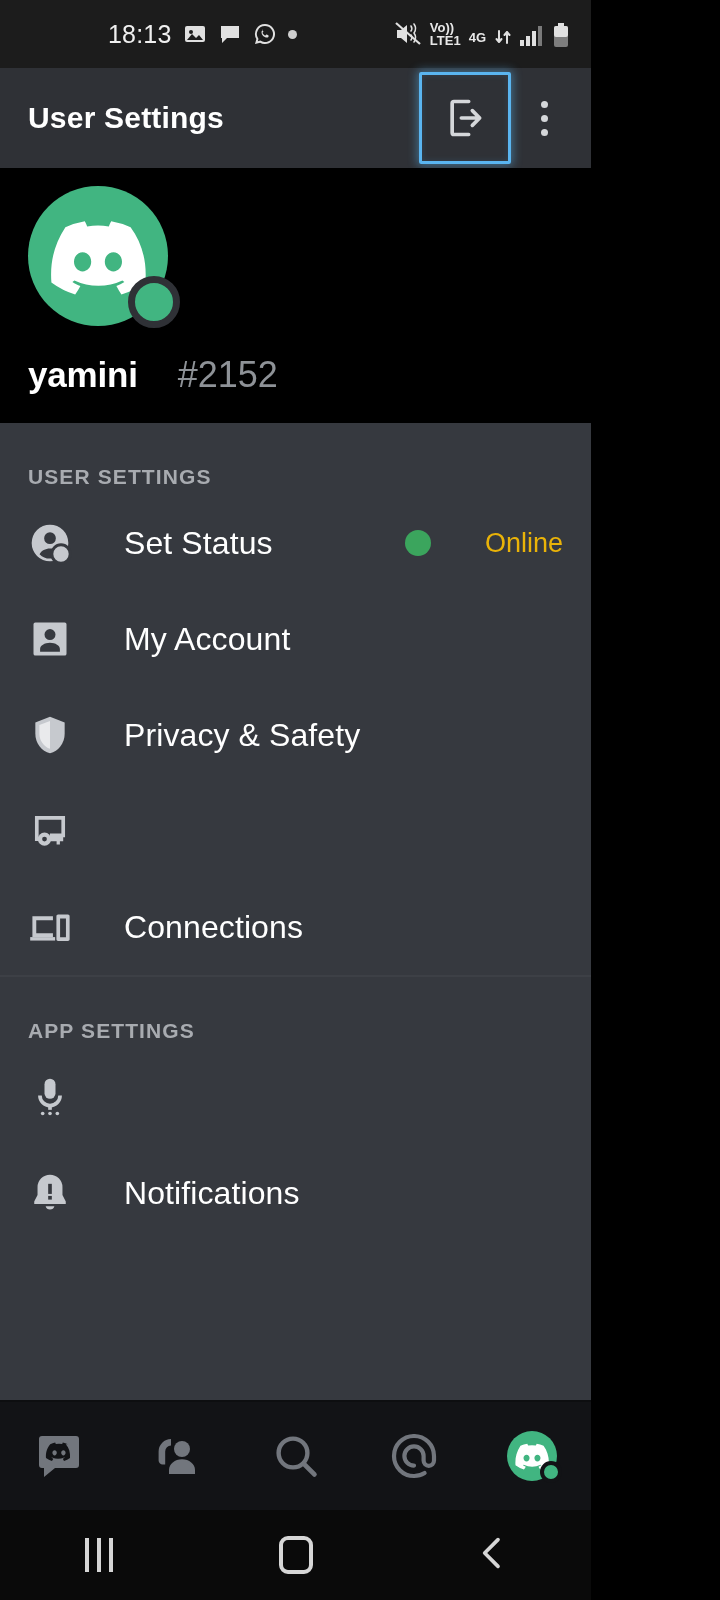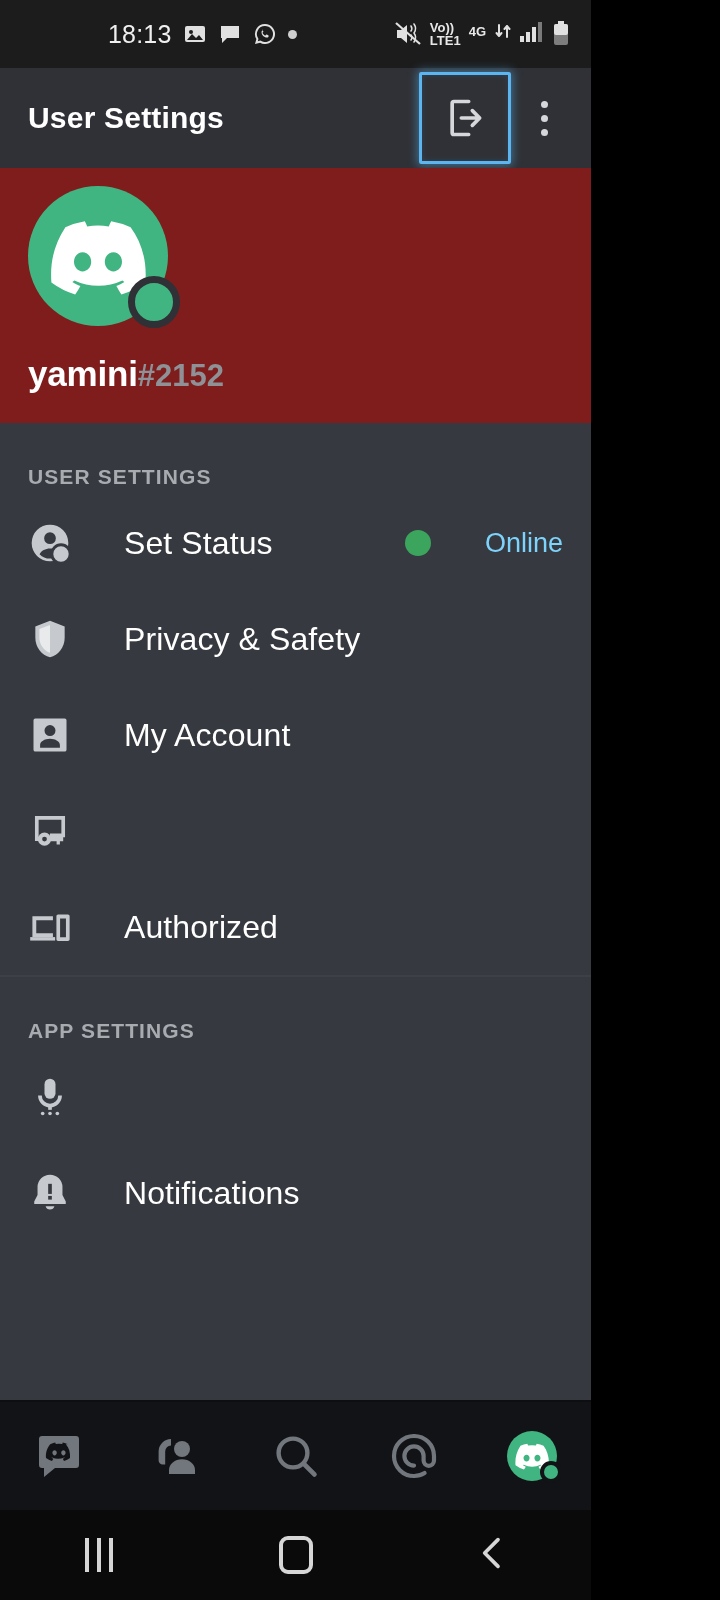--- a/index.html
+++ b/index.html
@@ -19,21 +19,21 @@
   
   .statusbar {
     height:68px; flex:0 0 68px;
     background:#1c1c1c;
     display:flex; align-items:center;
     padding:0 22px 0 0;
     color:#e8e8e8;
   }
   .sb-left { display:flex; align-items:center; gap:11px; padding-left:108px; }
   .sb-time { font-size:25px; letter-spacing:.2px; color:#f0f0f0; }
-  .sb-right { margin-left:auto; display:flex; align-items:flex-start; gap:8px; }
+  .sb-right { margin-left:auto; display:flex; align-items:flex-end; gap:8px; }
   .sb-ic { display:block; }
   .sb-dot { width:9px; height:9px; border-radius:50%; background:#cfcfcf; }
   .sb-textblk {
     display:flex; flex-direction:column; justify-content:center;
     line-height:1.0; font-size:13px; font-weight:bold; color:#e8e8e8;
   }
   .sb-textblk span { display:block; }
   .sb-net { display:flex; align-items:center; gap:9px; }
 
   
@@ -58,21 +58,21 @@
   }
   .kebab {
     width:58px; height:92px;
     display:flex; flex-direction:column; align-items:center; justify-content:center; gap:7px;
   }
   .kebab i { width:7px; height:7px; border-radius:50%; background:#d5d7da; display:block; }
 
   
   .profile {
     flex:0 0 255px;
-    background:#7f1d1d;
+    background:#000000;
     padding:18px 0 0 28px;
     position:relative;
   }
   .avatar-wrap { position:relative; width:140px; height:140px; }
   .avatar {
     width:140px; height:140px; border-radius:50%;
     background:#41b581;
     display:flex; align-items:center; justify-content:center;
   }
   .avatar svg { width:96px; height:96px; display:block; }
@@ -80,21 +80,21 @@
     position:absolute; right:-12px; bottom:-2px;
     width:52px; height:52px; border-radius:50%;
     background:#41b581;
     border:7px solid #2f3136;
   }
   .username-row {
     margin-top:28px;
     display:flex; align-items:baseline;
   }
   .username { font-size:35px; font-weight:bold; color:#ffffff; letter-spacing:-.2px; }
-  .discriminator { font-size:31px; color:#8e9297; font-weight:bold; }
+  .discriminator { font-size:36px; color:#8e9297; font-weight:normal;margin-left:40px; }
 
   
   .list-area {
     flex:1 1 auto;
     background:#36393f;
     overflow:hidden;
   }
   .section-head {
     font-size:21px; font-weight:bold; letter-spacing:1.1px;
     color:#a8abb0;
@@ -112,21 +112,21 @@
     color:#c6c9ce;
   }
   .row-icon svg { width:44px; height:44px; display:block; fill:#c6c9ce; }
   .row-label {
     font-size:32px; color:#ffffff; padding-left:34px; letter-spacing:.1px;
   }
   .row-right {
     margin-left:auto; display:flex; align-items:center; gap:22px;
   }
   .status-dot { width:26px; height:26px; border-radius:50%; background:#3ba55d; }
-  .status-text { font-size:27px; color:#7dd3fc;margin-left:32px; }
+  .status-text { font-size:27px; color:#eab308;margin-left:32px; }
 
   
   .tabbar {
     flex:0 0 110px; height:110px;
     background:#121316;
     display:flex; align-items:center;
     border-top:2px solid #0d0e10;
   }
   .tab {
     flex:1 1 0; height:100%;
@@ -259,34 +259,34 @@
       <span class="row-label">Set Status</span>
       <span class="row-right">
         <span class="status-dot"></span>
         <span class="status-text">Online</span>
       </span>
     </div>
 
     <div class="row">
       <span class="row-icon">
         <svg viewBox="0 0 24 24">
+          <path d="M4 3h16a1 1 0 011 1v16a1 1 0 01-1 1H4a1 1 0 01-1-1V4a1 1 0 011-1zm8 3.6a3 3 0 100 6 3 3 0 000-6zm0 7.4c-3 0-5.4 1.6-5.4 3.4V19h10.8v-1.6c0-1.8-2.4-3.4-5.4-3.4z"></path>
+        </svg>
+      </span>
+      <span class="row-label">My Account</span>
+    </div>
+
+    <div class="row">
+      <span class="row-icon">
+        <svg viewBox="0 0 24 24">
           <path d="M12 2l8 3.2v6.1c0 5-3.4 9.6-8 10.7-4.6-1.1-8-5.7-8-10.7V5.2L12 2z"></path>
           <path d="M12 4.3v15.2c-3.3-1-5.8-4.6-5.8-8.2V6.6L12 4.3z" fill="#e9eaec"></path>
         </svg>
       </span>
       <span class="row-label">Privacy &amp; Safety</span>
-    </div>
-
-    <div class="row">
-      <span class="row-icon">
-        <svg viewBox="0 0 24 24">
-          <path d="M4 3h16a1 1 0 011 1v16a1 1 0 01-1 1H4a1 1 0 01-1-1V4a1 1 0 011-1zm8 3.6a3 3 0 100 6 3 3 0 000-6zm0 7.4c-3 0-5.4 1.6-5.4 3.4V19h10.8v-1.6c0-1.8-2.4-3.4-5.4-3.4z"></path>
-        </svg>
-      </span>
-      <span class="row-label">My Account</span>
     </div>
 
     <div class="row">
       <span class="row-icon">
         <svg viewBox="0 0 24 24">
           <path d="M3.8 3.8h16.4v11.6H12v-2h6.2V5.8H5.8v9.6H8v2H3.8z"></path>
           <circle cx="9" cy="16.4" r="3.6"></circle>
           <circle cx="9" cy="16.4" r="1.3" fill="#36393f"></circle>
           <path d="M12 15.2h7.2v2.4h-1.8v1.8h-1.8v-1.8H12z"></path>
         </svg>
@@ -294,21 +294,21 @@
     </div>
 
     <div class="row">
       <span class="row-icon">
         <svg viewBox="0 0 24 24">
           <path d="M2.4 6.2h11.2v2.1H4.5v7.1h9.1v2.1H2.4z"></path>
           <path d="M1.2 17.5h13.6v1.9H1.2z"></path>
           <path d="M16.4 5.2h5.4c.5 0 .9.4.9.9v12.6c0 .5-.4.9-.9.9h-5.4c-.5 0-.9-.4-.9-.9V6.1c0-.5.4-.9.9-.9zm1.1 2.1v10.3h3.2V7.3z"></path>
         </svg>
       </span>
-      <span class="row-label">Authorized</span>
+      <span class="row-label">Connections</span>
     </div>
 
 
     <div class="divider"></div>
 
     <div class="section-head">APP SETTINGS</div>
 
     <div class="row">
       <span class="row-icon">
         <svg viewBox="0 0 24 24">

